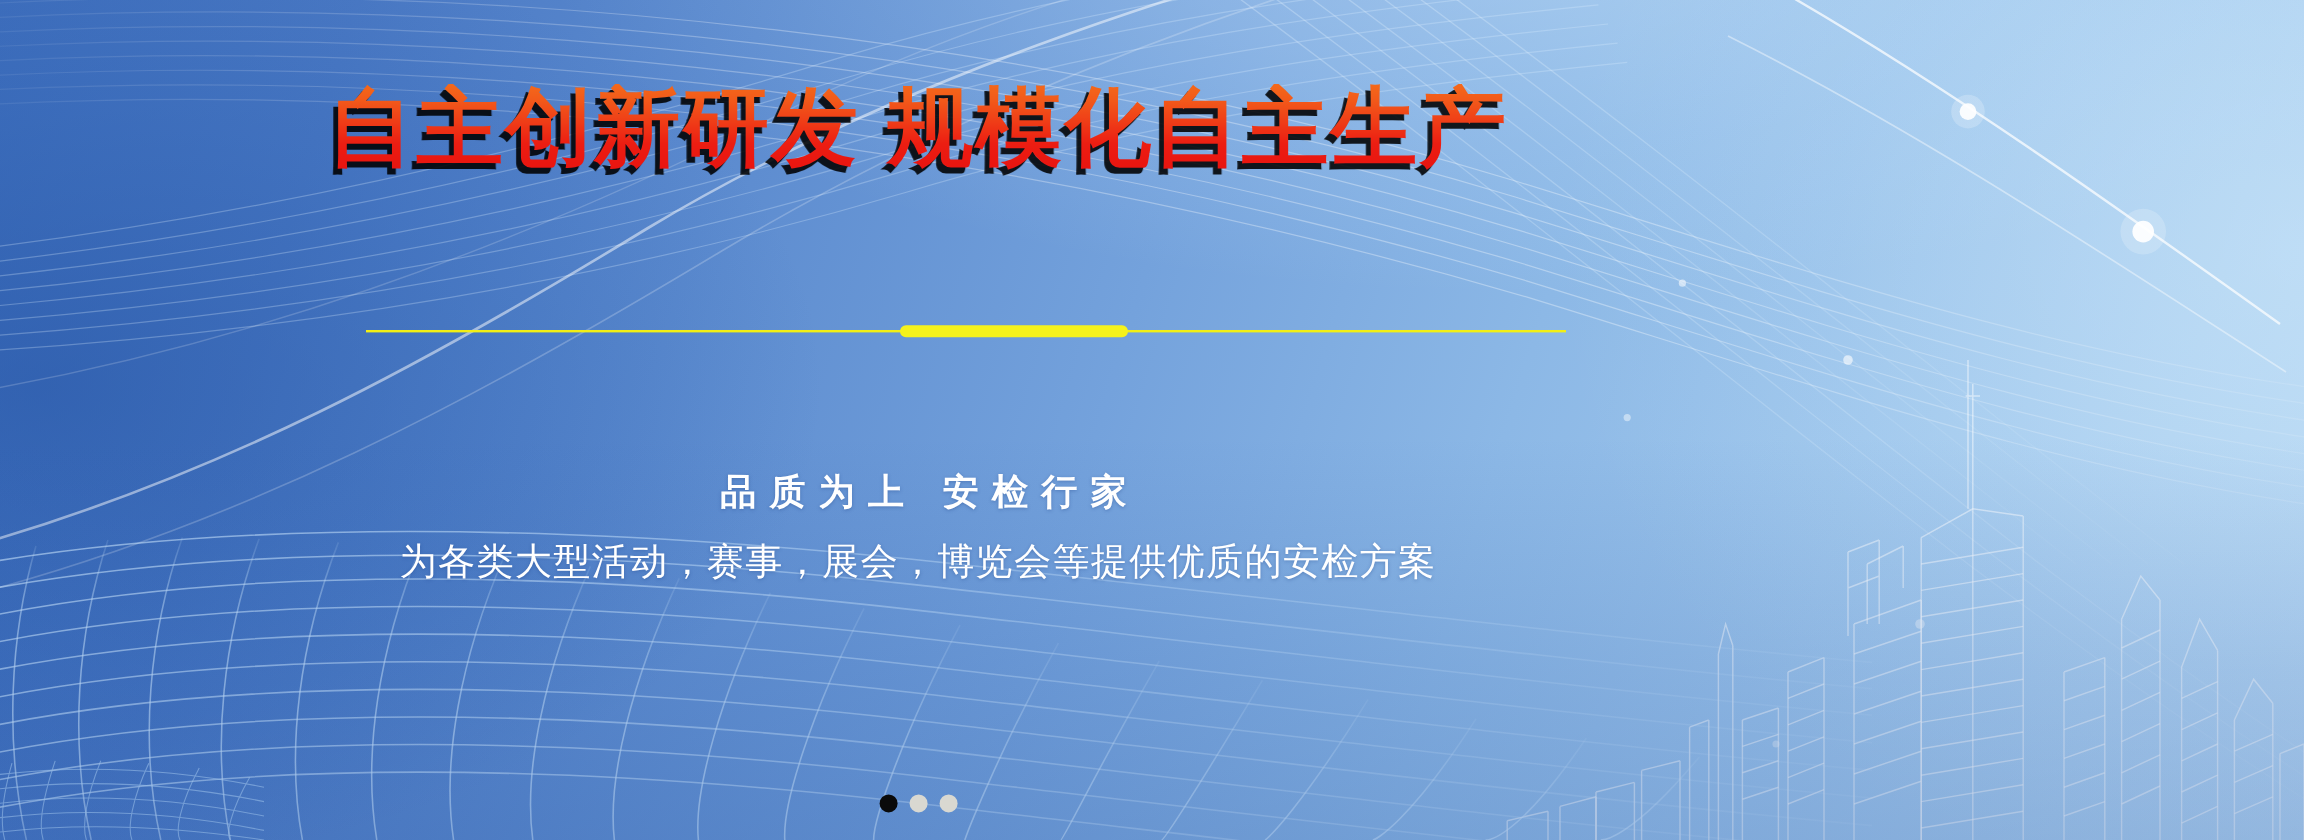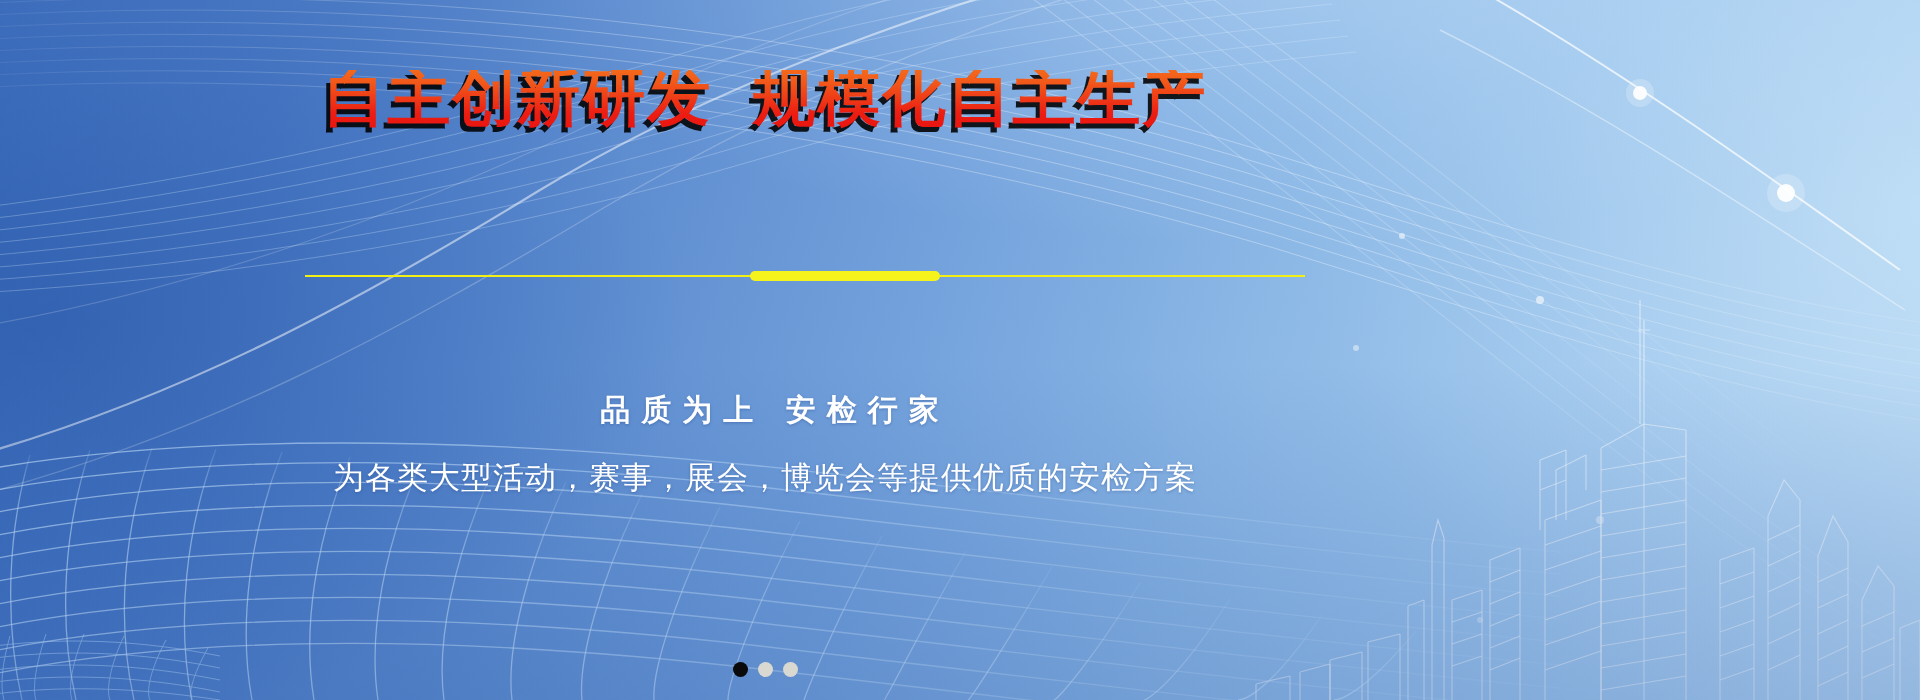--- a/index.html
+++ b/index.html
@@ -60,22 +60,22 @@
   
   #title-wrap {
     position: absolute;
     left: 0;
     top: 70px;
     width: 1530px;
     text-align: center;
   }
   #main-title {
     display: inline-block;
-    font-family: Liberation Mono, monospace;
-    font-size: 63px;
+    font-family: Liberation Sans, sans-serif;
+    font-size: 72px;
     font-weight: bold;
     line-height: 1.05;
     letter-spacing: 2px;
     white-space: nowrap;
     background-image: linear-gradient(to bottom,
         #f4691a 0%,
         #f2591a 18%,
         #ef3c17 42%,
         #ec1d12 66%,
         #e8120f 100%);
@@ -124,21 +124,21 @@
     font-family: "DejaVu Sans", "Liberation Sans", sans-serif;
     font-size: 30px;
     font-weight: bold;
     color: #ffffff;
     letter-spacing: 11px;
     white-space: nowrap;
     text-shadow: 0 1px 3px rgba(25,60,130,0.35);
     padding-left: 20px;
   }
   #subtitle-secondary {
-    margin-top: 26px;
+    margin-top: 16px;
     font-family: "DejaVu Sans", "Liberation Sans", sans-serif;
     font-size: 31px;
     font-weight: normal;
     color: #ffffff;
     letter-spacing: 1px;
     white-space: nowrap;
     text-shadow: 0 1px 3px rgba(25,60,130,0.35);
   }
 
   

